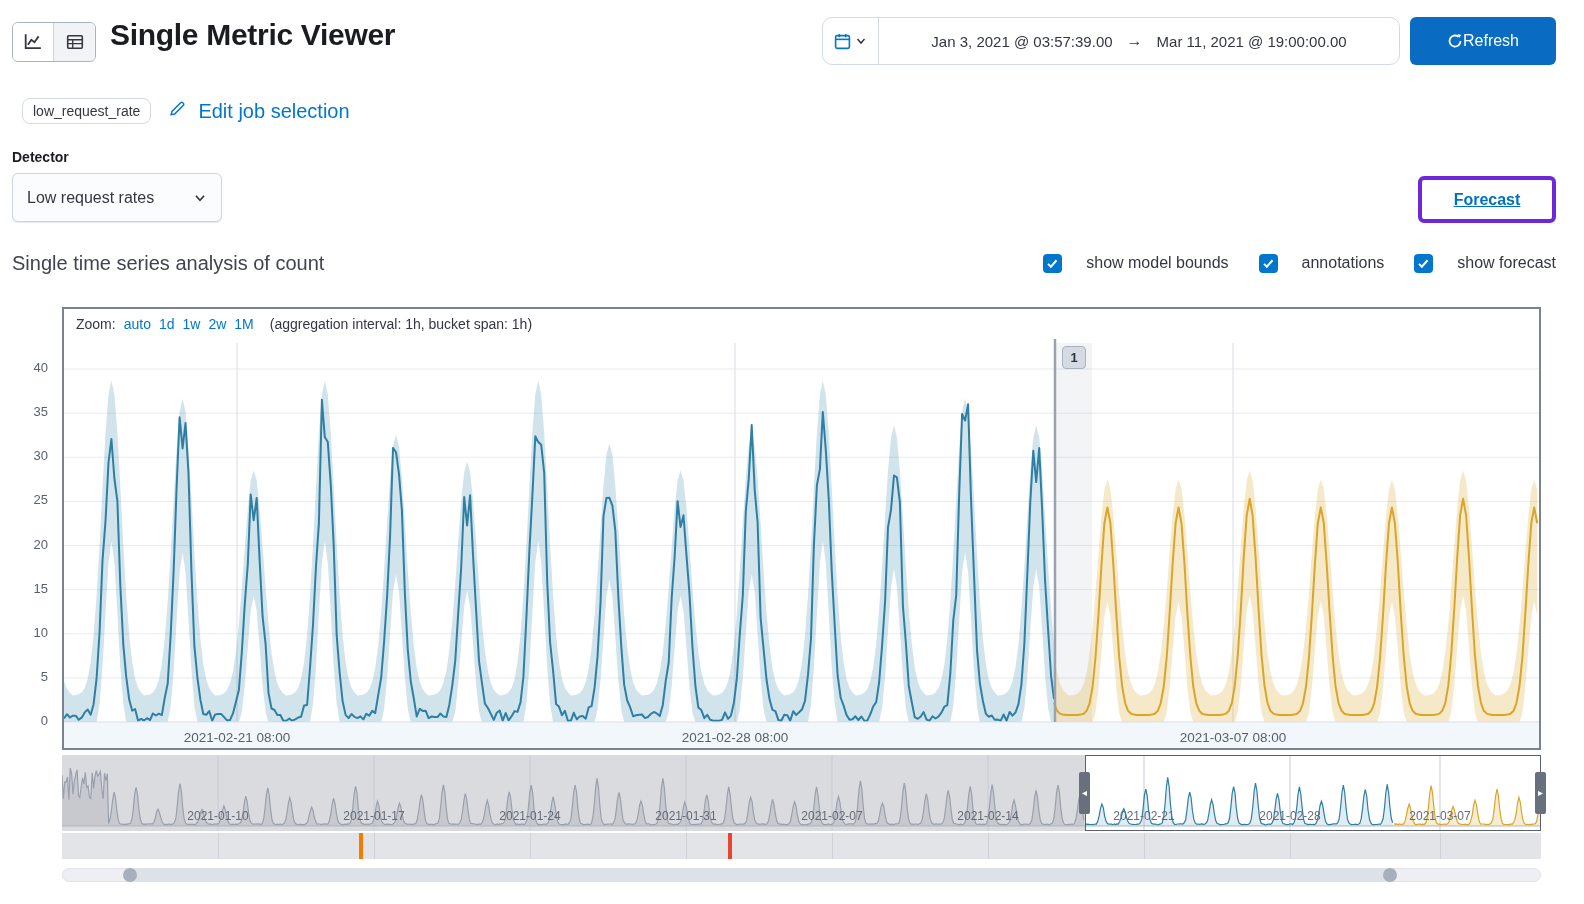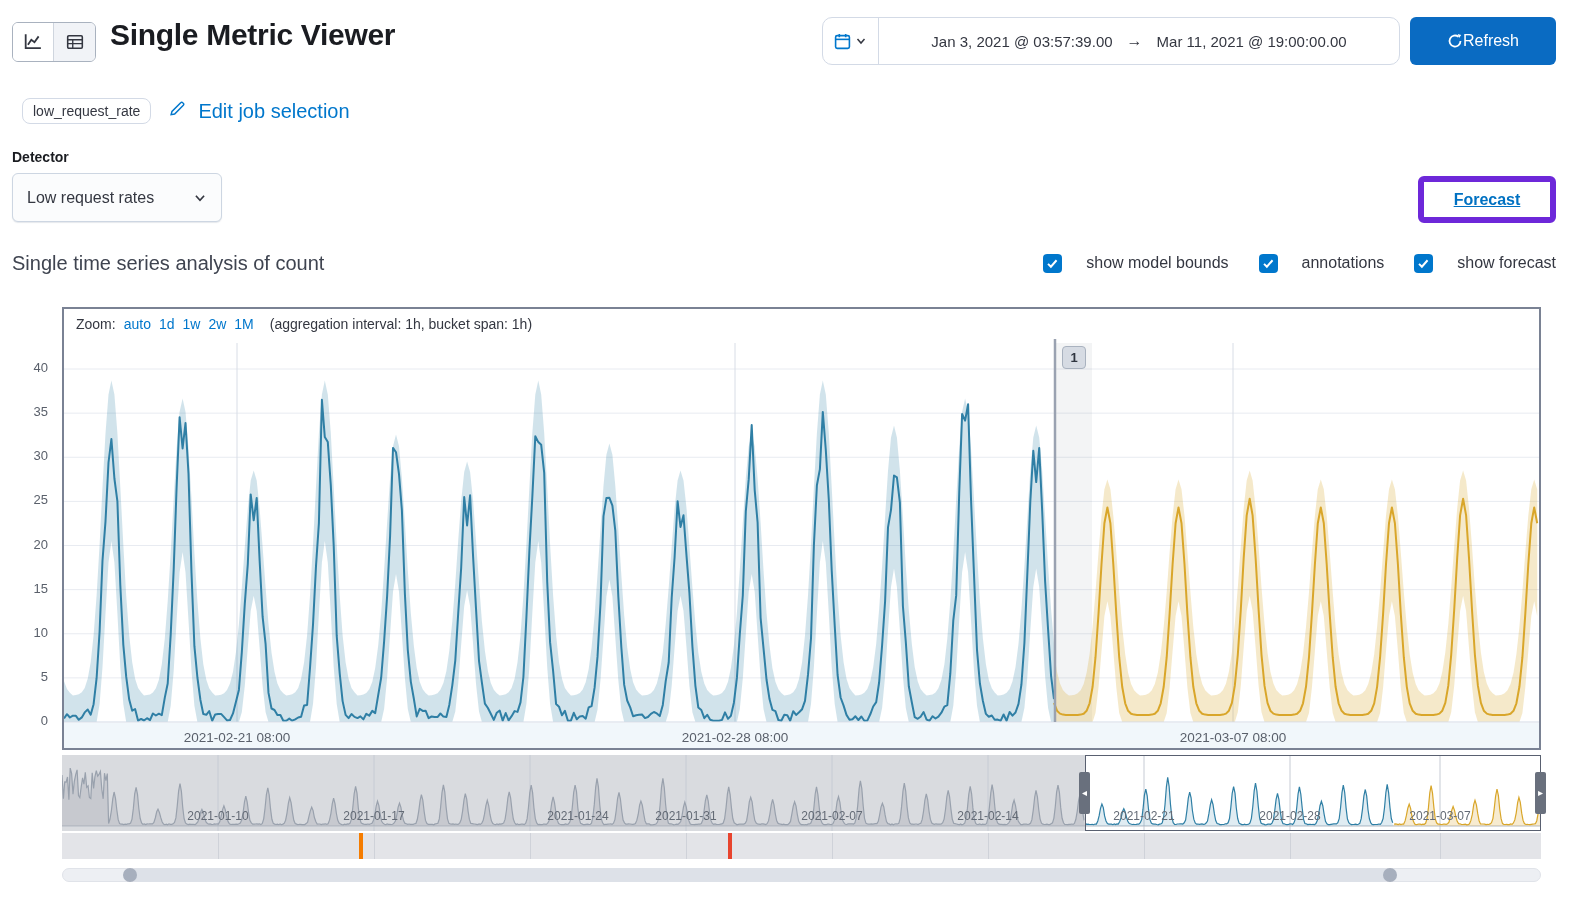--- a/index.html
+++ b/index.html
@@ -20,21 +20,21 @@
   .date-btn{font-size:15px;color:#343741}
   .date-arrow{font-size:16px;color:#343741}
   .refresh-btn{width:146px;height:48px;background:#0a6bc2;border-radius:6px;color:#fff;font-size:16px;font-weight:500;display:flex;align-items:center;justify-content:center;}
 
   
   .job-row{position:absolute;left:22px;top:98px;display:flex;align-items:center;gap:18px}
   .job-badge{border:1px solid #d3dae6;border-radius:8px;padding:4px 10px;font-size:14px;color:#343741;background:#fff}
   .edit-link{display:flex;align-items:flex-start;gap:12px;color:#0077cc;font-size:20px}
   .detector-label{position:absolute;left:12px;top:149px;font-size:14px;font-weight:700;color:#1a1c21}
   .detector-select{position:absolute;left:12px;top:173px;width:210px;height:49px;background:#fbfcfd;border:1px solid #cdd6e2;border-radius:6px;display:flex;align-items:center;justify-content:space-between;padding:0 14px;font-size:16px;color:#343741;box-shadow:0 1px 1px rgba(152,162,179,0.25)}
-  .forecast-btn{position:absolute;right:28px;top:176px;width:138px;height:47px;border:6px solid #6d28d9;border-radius:6px;background:#fff;color:#0071c2;font-size:16px;font-weight:700;text-decoration:underline}
+  .forecast-btn{position:absolute;right:28px;top:176px;width:138px;height:47px;border:4px solid #6d28d9;border-radius:6px;background:#fff;color:#0071c2;font-size:16px;font-weight:700;text-decoration:underline}
 
   
   .section-row{position:absolute;left:12px;right:28px;top:246px;display:flex;justify-content:space-between;align-items:center;height:34px}
   .section-heading{font-size:20px;color:#3f4450;font-weight:400}
   .toggles{display:flex;gap:30px;align-items:center}
   .toggle{display:flex;align-items:center;gap:24px;font-size:16px;color:#343741;cursor:pointer}
   .checkbox{width:19px;height:19px;border-radius:4px;background:#0077cc;display:flex;align-items:center;justify-content:center;flex:none}
 
   
   #y-axis{position:absolute;left:0;top:0;width:60px;height:904px;pointer-events:none}
@@ -228,21 +228,21 @@
         <path d="M0.0,20.1L1.4,43.8L2.7,26.9L4.1,27.2L5.5,22.0L6.9,44.7L8.2,13.1L9.6,18.4L11.0,39.1L12.3,26.7L13.7,19.6L15.1,14.9L16.5,40.6L17.8,42.6L19.2,31.9L20.6,22.8L21.9,29.2L23.3,17.2L24.7,32.3L26.1,30.8L27.4,42.5L28.8,43.6L30.2,17.7L31.6,33.4L32.9,21.9L34.3,15.6L35.7,21.2L37.0,19.4L38.4,16.4L39.8,34.4L41.2,43.8L42.5,18.2L43.9,25.7L45.3,18.5L46.6,68.5L48.0,64.0L49.4,55.6L50.8,43.7L52.1,37.0L53.5,43.4L54.9,55.5L56.2,64.7L57.6,68.6L59.0,69.2L60.4,69.1L61.7,69.6L63.1,69.2L64.5,69.3L65.8,68.9L67.2,68.9L68.6,68.0L70.0,64.1L71.3,53.9L72.7,38.8L74.1,32.3L75.5,39.3L76.8,53.3L78.2,63.5L79.6,67.9L80.9,69.4L82.3,69.0L83.7,69.5L85.1,68.9L86.4,69.0L87.8,68.8L89.2,68.8L90.5,68.8L91.9,67.4L93.3,63.0L94.7,56.8L96.0,54.1L97.4,57.5L98.8,62.7L100.1,66.7L101.5,69.0L102.9,69.7L104.3,69.1L105.6,69.7L107.0,68.8L108.4,69.3L109.8,69.4L111.1,68.8L112.5,67.4L113.9,62.9L115.2,51.2L116.6,36.2L118.0,28.5L119.4,36.3L120.7,52.0L122.1,63.7L123.5,67.8L124.8,69.1L126.2,69.6L127.6,69.1L129.0,69.4L130.3,69.4L131.7,69.3L133.1,69.6L134.4,68.5L135.8,67.0L137.2,63.0L138.6,57.1L139.9,54.4L141.3,57.3L142.7,63.2L144.0,67.0L145.4,68.4L146.8,69.2L148.2,68.9L149.5,69.4L150.9,69.5L152.3,68.9L153.7,69.2L155.0,68.8L156.4,69.0L157.8,66.6L159.1,61.3L160.5,54.8L161.9,50.9L163.3,54.9L164.6,61.3L166.0,66.4L167.4,68.7L168.7,69.5L170.1,69.4L171.5,69.3L172.9,69.4L174.2,69.1L175.6,69.3L177.0,68.8L178.3,68.0L179.7,65.1L181.1,57.5L182.5,46.9L183.8,41.2L185.2,47.2L186.6,57.7L187.9,65.3L189.3,67.9L190.7,69.2L192.1,69.2L193.4,69.0L194.8,68.9L196.2,69.1L197.5,68.8L198.9,69.6L200.3,68.5L201.7,63.8L203.0,53.5L204.4,39.5L205.8,32.9L207.2,40.0L208.5,53.7L209.9,64.3L211.3,68.4L212.6,69.1L214.0,69.5L215.4,69.2L216.8,69.7L218.1,69.0L219.5,69.7L220.9,69.1L222.2,68.4L223.6,65.2L225.0,58.1L226.4,48.0L227.7,42.6L229.1,47.5L230.5,57.6L231.8,65.3L233.2,68.6L234.6,69.1L236.0,69.7L237.3,69.3L238.7,69.4L240.1,69.6L241.4,69.5L242.8,69.6L244.2,68.6L245.6,67.2L246.9,61.7L248.3,55.9L249.7,52.2L251.1,55.6L252.4,62.5L253.8,66.4L255.2,69.2L256.5,69.0L257.9,69.0L259.3,69.5L260.7,69.0L262.0,69.2L263.4,68.8L264.8,69.3L266.1,68.8L267.5,65.1L268.9,58.6L270.3,48.7L271.6,43.2L273.0,48.7L274.4,58.5L275.7,65.1L277.1,68.0L278.5,69.0L279.9,69.6L281.2,69.8L282.6,69.1L284.0,69.5L285.3,68.9L286.7,69.1L288.1,68.1L289.5,63.9L290.8,52.5L292.2,38.6L293.6,31.4L295.0,38.1L296.3,52.8L297.7,63.2L299.1,67.8L300.4,68.7L301.8,69.1L303.2,69.4L304.6,69.4L305.9,69.0L307.3,69.3L308.7,68.8L310.0,68.3L311.4,65.6L312.8,59.7L314.2,51.0L315.5,46.1L316.9,50.7L318.3,59.8L319.6,66.3L321.0,68.1L322.4,69.3L323.8,69.7L325.1,68.9L326.5,69.3L327.9,69.3L329.3,69.5L330.6,69.3L332.0,68.2L333.4,66.1L334.7,60.6L336.1,52.3L337.5,48.1L338.9,52.4L340.2,60.0L341.6,65.9L343.0,68.4L344.3,68.7L345.7,69.3L347.1,69.0L348.5,69.4L349.8,69.3L351.2,69.3L352.6,68.8L353.9,68.4L355.3,64.5L356.7,56.3L358.1,45.6L359.4,39.6L360.8,45.1L362.2,56.9L363.5,65.4L364.9,68.6L366.3,69.3L367.7,69.3L369.0,69.3L370.4,69.4L371.8,69.8L373.1,68.9L374.5,68.7L375.9,68.3L377.3,63.9L378.6,52.2L380.0,37.7L381.4,29.8L382.8,37.1L384.1,52.1L385.5,63.8L386.9,68.4L388.2,68.9L389.6,69.1L391.0,68.9L392.4,69.3L393.7,69.0L395.1,69.4L396.5,69.1L397.8,67.9L399.2,64.6L400.6,56.1L402.0,44.9L403.3,38.6L404.7,44.2L406.1,56.3L407.4,64.4L408.8,68.5L410.2,68.7L411.6,68.9L412.9,69.0L414.3,69.3L415.7,69.6L417.1,68.9L418.4,69.4L419.8,68.1L421.2,65.3L422.5,59.2L423.9,50.6L425.3,45.4L426.7,50.5L428.0,59.5L429.4,65.9L430.8,68.6L432.1,69.3L433.5,69.7L434.9,69.0L436.3,69.6L437.6,68.9L439.0,69.1L440.4,68.7L441.7,67.9L443.1,64.2L444.5,55.0L445.9,42.9L447.2,36.9L448.6,42.9L450.0,55.1L451.3,64.0L452.7,67.8L454.1,69.5L455.5,69.0L456.8,69.7L458.2,69.3L459.6,69.0L460.9,69.1L462.3,69.6L463.7,68.2L465.1,63.9L466.4,53.0L467.8,37.6L469.2,30.0L470.6,37.7L471.9,52.6L473.3,63.6L474.7,68.0L476.0,69.6L477.4,69.3L478.8,69.6L480.2,69.7L481.5,69.0L482.9,69.1L484.3,69.3L485.6,68.4L487.0,65.7L488.4,57.2L489.8,47.5L491.1,41.9L492.5,47.7L493.9,57.5L495.2,65.2L496.6,68.6L498.0,69.2L499.4,69.7L500.7,69.5L502.1,69.6L503.5,69.0L504.8,69.3L506.2,69.2L507.6,67.5L509.0,63.7L510.3,52.1L511.7,37.3L513.1,30.0L514.5,36.7L515.8,52.5L517.2,63.7L518.6,68.4L519.9,68.9L521.3,69.7L522.7,69.6L524.1,69.3L525.4,69.1L526.8,69.4L528.2,69.5L529.5,68.1L530.9,62.0L532.3,49.4L533.7,32.1L535.0,23.4L536.4,31.9L537.8,50.0L539.1,62.9L540.5,67.6L541.9,69.5L543.3,69.3L544.6,69.4L546.0,69.2L547.4,69.0L548.8,68.9L550.1,69.4L551.5,68.2L552.9,64.6L554.2,55.6L555.6,43.3L557.0,37.5L558.4,44.0L559.7,55.5L561.1,65.0L562.5,67.8L563.8,69.2L565.2,69.2L566.6,68.8L568.0,69.0L569.3,69.2L570.7,69.3L572.1,69.2L573.4,68.5L574.8,65.4L576.2,59.5L577.6,50.1L578.9,46.1L580.3,50.1L581.7,58.9L583.0,65.7L584.4,68.9L585.8,68.8L587.2,68.8L588.5,69.8L589.9,69.8L591.3,69.7L592.6,69.4L594.0,69.0L595.4,67.3L596.8,62.5L598.1,50.0L599.5,32.1L600.9,23.3L602.3,32.7L603.6,49.3L605.0,62.2L606.4,68.1L607.7,68.9L609.1,68.8L610.5,69.3L611.9,69.8L613.2,69.5L614.6,69.1L616.0,69.4L617.3,68.3L618.7,66.5L620.1,60.2L621.5,52.0L622.8,47.2L624.2,51.9L625.6,59.8L626.9,65.7L628.3,69.0L629.7,69.5L631.1,69.5L632.4,69.7L633.8,69.3L635.2,69.4L636.5,69.2L637.9,69.2L639.3,68.6L640.7,65.3L642.0,56.3L643.4,45.5L644.8,39.9L646.2,45.8L647.5,56.7L648.9,65.4L650.3,68.4L651.6,69.3L653.0,68.9L654.4,69.3L655.8,69.5L657.1,69.5L658.5,69.2L659.9,68.9L661.2,68.0L662.6,63.8L664.0,53.1L665.4,39.2L666.7,31.9L668.1,39.3L669.5,53.4L670.8,63.5L672.2,67.8L673.6,68.8L675.0,69.8L676.3,69.4L677.7,69.2L679.1,69.2L680.4,69.1L681.8,69.1L683.2,68.4L684.6,65.7L685.9,58.0L687.3,46.9L688.7,42.3L690.1,46.8L691.4,57.4L692.8,65.3L694.2,68.0L695.5,69.0L696.9,69.1L698.3,69.4L699.7,68.9L701.0,68.8L702.4,69.1L703.8,69.5L705.1,68.7L706.5,65.9L707.9,59.0L709.3,49.7L710.6,44.4L712.0,49.9L713.4,59.3L714.7,65.9L716.1,68.4L717.5,68.8L718.9,69.1L720.2,69.6L721.6,69.2L723.0,69.6L724.4,69.7L725.7,69.7L727.1,68.5L728.5,66.4L729.8,59.4L731.2,51.4L732.6,46.8L734.0,50.8L735.3,59.3L736.7,66.3L738.1,68.9L739.4,69.6L740.8,69.5L742.2,69.8L743.6,69.5L744.9,69.8L746.3,68.9L747.7,69.0L749.0,67.8L750.4,63.9L751.8,53.5L753.2,39.0L754.5,31.8L755.9,39.7L757.3,53.0L758.6,64.3L760.0,68.0L761.4,69.4L762.8,69.6L764.1,69.7L765.5,69.1L766.9,69.2L768.3,69.5L769.6,69.5L771.0,68.7L772.4,65.4L773.7,57.0L775.1,46.5L776.5,41.6L777.9,47.4L779.2,57.5L780.6,65.2L782.0,68.0L783.3,69.3L784.7,69.5L786.1,68.9L787.5,68.8L788.8,68.8L790.2,68.8L791.6,69.0L792.9,68.0L794.3,62.7L795.7,50.6L797.1,33.9L798.4,25.8L799.8,33.6L801.2,50.7L802.5,63.3L803.9,68.2L805.3,68.9L806.7,69.2L808.0,69.2L809.4,68.9L810.8,69.1L812.1,68.9L813.5,68.7L814.9,68.6L816.3,66.3L817.6,60.0L819.0,52.1L820.4,48.3L821.8,52.0L823.1,59.9L824.5,66.5L825.9,68.6L827.2,68.9L828.6,69.8L830.0,69.0L831.4,69.7L832.7,69.0L834.1,68.8L835.5,69.0L836.8,68.3L838.2,63.3L839.6,51.4L841.0,35.8L842.3,28.1L843.7,36.2L845.1,52.1L846.4,62.9L847.8,68.0L849.2,69.1L850.6,69.0L851.9,69.3L853.3,69.0L854.7,69.0L856.0,69.5L857.4,68.7L858.8,68.3L860.2,64.4L861.5,56.7L862.9,45.0L864.3,38.8L865.7,44.9L867.0,56.1L868.4,64.4L869.8,68.0L871.1,68.9L872.5,69.4L873.9,68.8L875.3,69.1L876.6,69.0L878.0,69.1L879.4,68.9L880.7,67.7L882.1,64.1L883.5,54.5L884.9,41.5L886.2,35.3L887.6,41.9L889.0,54.6L890.3,64.3L891.7,68.2L893.1,68.7L894.5,69.0L895.8,69.3L897.2,69.8L898.6,68.9L899.9,69.8L901.3,69.3L902.7,68.2L904.1,63.3L905.4,53.4L906.8,39.2L908.2,31.4L909.6,38.8L910.9,52.9L912.3,64.0L913.7,68.5L915.0,69.5L916.4,69.4L917.8,69.0L919.2,69.7L920.5,69.2L921.9,69.3L923.3,69.4L924.6,68.4L926.0,63.1L927.4,52.1L928.8,37.9L930.1,29.6L931.5,37.5L932.9,52.5L934.2,63.9L935.6,68.0L937.0,69.1L938.4,69.3L939.7,69.4L941.1,69.7L942.5,69.3L943.9,69.7L945.2,69.2L946.6,68.2L948.0,65.8L949.3,58.8L950.7,49.5L952.1,45.2L953.5,50.5L954.8,58.7L956.2,66.1L957.6,68.2L958.9,69.6L960.3,69.6L961.7,69.1L963.1,69.1L964.4,69.1L965.8,69.5L967.2,69.1L968.5,68.3L969.9,64.7L971.3,54.9L972.7,42.0L974.0,35.4L975.4,41.8L976.8,55.0L978.1,64.1L979.5,68.2L980.9,69.2L982.3,69.5L983.6,69.4L985.0,69.2L986.4,69.6L987.8,69.6L989.1,68.7L990.5,67.8L991.9,63.1L993.2,52.5L994.6,37.2L996.0,30.1L997.4,37.4L998.7,52.4L1000.1,63.3L1001.5,67.8L1002.8,69.5L1004.2,69.5L1005.6,69.7L1007.0,69.3L1008.3,69.4L1009.7,69.0L1011.1,69.4L1012.4,68.4L1013.8,64.5L1015.2,56.6L1016.6,45.3L1017.9,39.6L1019.3,45.3L1020.7,56.9L1022.0,65.4L1023.0,71L0.0,71Z" fill="rgba(105,112,125,0.16)" stroke="none"></path>
         <path d="M0.0,20.1L1.4,43.8L2.7,26.9L4.1,27.2L5.5,22.0L6.9,44.7L8.2,13.1L9.6,18.4L11.0,39.1L12.3,26.7L13.7,19.6L15.1,14.9L16.5,40.6L17.8,42.6L19.2,31.9L20.6,22.8L21.9,29.2L23.3,17.2L24.7,32.3L26.1,30.8L27.4,42.5L28.8,43.6L30.2,17.7L31.6,33.4L32.9,21.9L34.3,15.6L35.7,21.2L37.0,19.4L38.4,16.4L39.8,34.4L41.2,43.8L42.5,18.2L43.9,25.7L45.3,18.5L46.6,68.5L48.0,64.0L49.4,55.6L50.8,43.7L52.1,37.0L53.5,43.4L54.9,55.5L56.2,64.7L57.6,68.6L59.0,69.2L60.4,69.1L61.7,69.6L63.1,69.2L64.5,69.3L65.8,68.9L67.2,68.9L68.6,68.0L70.0,64.1L71.3,53.9L72.7,38.8L74.1,32.3L75.5,39.3L76.8,53.3L78.2,63.5L79.6,67.9L80.9,69.4L82.3,69.0L83.7,69.5L85.1,68.9L86.4,69.0L87.8,68.8L89.2,68.8L90.5,68.8L91.9,67.4L93.3,63.0L94.7,56.8L96.0,54.1L97.4,57.5L98.8,62.7L100.1,66.7L101.5,69.0L102.9,69.7L104.3,69.1L105.6,69.7L107.0,68.8L108.4,69.3L109.8,69.4L111.1,68.8L112.5,67.4L113.9,62.9L115.2,51.2L116.6,36.2L118.0,28.5L119.4,36.3L120.7,52.0L122.1,63.7L123.5,67.8L124.8,69.1L126.2,69.6L127.6,69.1L129.0,69.4L130.3,69.4L131.7,69.3L133.1,69.6L134.4,68.5L135.8,67.0L137.2,63.0L138.6,57.1L139.9,54.4L141.3,57.3L142.7,63.2L144.0,67.0L145.4,68.4L146.8,69.2L148.2,68.9L149.5,69.4L150.9,69.5L152.3,68.9L153.7,69.2L155.0,68.8L156.4,69.0L157.8,66.6L159.1,61.3L160.5,54.8L161.9,50.9L163.3,54.9L164.6,61.3L166.0,66.4L167.4,68.7L168.7,69.5L170.1,69.4L171.5,69.3L172.9,69.4L174.2,69.1L175.6,69.3L177.0,68.8L178.3,68.0L179.7,65.1L181.1,57.5L182.5,46.9L183.8,41.2L185.2,47.2L186.6,57.7L187.9,65.3L189.3,67.9L190.7,69.2L192.1,69.2L193.4,69.0L194.8,68.9L196.2,69.1L197.5,68.8L198.9,69.6L200.3,68.5L201.7,63.8L203.0,53.5L204.4,39.5L205.8,32.9L207.2,40.0L208.5,53.7L209.9,64.3L211.3,68.4L212.6,69.1L214.0,69.5L215.4,69.2L216.8,69.7L218.1,69.0L219.5,69.7L220.9,69.1L222.2,68.4L223.6,65.2L225.0,58.1L226.4,48.0L227.7,42.6L229.1,47.5L230.5,57.6L231.8,65.3L233.2,68.6L234.6,69.1L236.0,69.7L237.3,69.3L238.7,69.4L240.1,69.6L241.4,69.5L242.8,69.6L244.2,68.6L245.6,67.2L246.9,61.7L248.3,55.9L249.7,52.2L251.1,55.6L252.4,62.5L253.8,66.4L255.2,69.2L256.5,69.0L257.9,69.0L259.3,69.5L260.7,69.0L262.0,69.2L263.4,68.8L264.8,69.3L266.1,68.8L267.5,65.1L268.9,58.6L270.3,48.7L271.6,43.2L273.0,48.7L274.4,58.5L275.7,65.1L277.1,68.0L278.5,69.0L279.9,69.6L281.2,69.8L282.6,69.1L284.0,69.5L285.3,68.9L286.7,69.1L288.1,68.1L289.5,63.9L290.8,52.5L292.2,38.6L293.6,31.4L295.0,38.1L296.3,52.8L297.7,63.2L299.1,67.8L300.4,68.7L301.8,69.1L303.2,69.4L304.6,69.4L305.9,69.0L307.3,69.3L308.7,68.8L310.0,68.3L311.4,65.6L312.8,59.7L314.2,51.0L315.5,46.1L316.9,50.7L318.3,59.8L319.6,66.3L321.0,68.1L322.4,69.3L323.8,69.7L325.1,68.9L326.5,69.3L327.9,69.3L329.3,69.5L330.6,69.3L332.0,68.2L333.4,66.1L334.7,60.6L336.1,52.3L337.5,48.1L338.9,52.4L340.2,60.0L341.6,65.9L343.0,68.4L344.3,68.7L345.7,69.3L347.1,69.0L348.5,69.4L349.8,69.3L351.2,69.3L352.6,68.8L353.9,68.4L355.3,64.5L356.7,56.3L358.1,45.6L359.4,39.6L360.8,45.1L362.2,56.9L363.5,65.4L364.9,68.6L366.3,69.3L367.7,69.3L369.0,69.3L370.4,69.4L371.8,69.8L373.1,68.9L374.5,68.7L375.9,68.3L377.3,63.9L378.6,52.2L380.0,37.7L381.4,29.8L382.8,37.1L384.1,52.1L385.5,63.8L386.9,68.4L388.2,68.9L389.6,69.1L391.0,68.9L392.4,69.3L393.7,69.0L395.1,69.4L396.5,69.1L397.8,67.9L399.2,64.6L400.6,56.1L402.0,44.9L403.3,38.6L404.7,44.2L406.1,56.3L407.4,64.4L408.8,68.5L410.2,68.7L411.6,68.9L412.9,69.0L414.3,69.3L415.7,69.6L417.1,68.9L418.4,69.4L419.8,68.1L421.2,65.3L422.5,59.2L423.9,50.6L425.3,45.4L426.7,50.5L428.0,59.5L429.4,65.9L430.8,68.6L432.1,69.3L433.5,69.7L434.9,69.0L436.3,69.6L437.6,68.9L439.0,69.1L440.4,68.7L441.7,67.9L443.1,64.2L444.5,55.0L445.9,42.9L447.2,36.9L448.6,42.9L450.0,55.1L451.3,64.0L452.7,67.8L454.1,69.5L455.5,69.0L456.8,69.7L458.2,69.3L459.6,69.0L460.9,69.1L462.3,69.6L463.7,68.2L465.1,63.9L466.4,53.0L467.8,37.6L469.2,30.0L470.6,37.7L471.9,52.6L473.3,63.6L474.7,68.0L476.0,69.6L477.4,69.3L478.8,69.6L480.2,69.7L481.5,69.0L482.9,69.1L484.3,69.3L485.6,68.4L487.0,65.7L488.4,57.2L489.8,47.5L491.1,41.9L492.5,47.7L493.9,57.5L495.2,65.2L496.6,68.6L498.0,69.2L499.4,69.7L500.7,69.5L502.1,69.6L503.5,69.0L504.8,69.3L506.2,69.2L507.6,67.5L509.0,63.7L510.3,52.1L511.7,37.3L513.1,30.0L514.5,36.7L515.8,52.5L517.2,63.7L518.6,68.4L519.9,68.9L521.3,69.7L522.7,69.6L524.1,69.3L525.4,69.1L526.8,69.4L528.2,69.5L529.5,68.1L530.9,62.0L532.3,49.4L533.7,32.1L535.0,23.4L536.4,31.9L537.8,50.0L539.1,62.9L540.5,67.6L541.9,69.5L543.3,69.3L544.6,69.4L546.0,69.2L547.4,69.0L548.8,68.9L550.1,69.4L551.5,68.2L552.9,64.6L554.2,55.6L555.6,43.3L557.0,37.5L558.4,44.0L559.7,55.5L561.1,65.0L562.5,67.8L563.8,69.2L565.2,69.2L566.6,68.8L568.0,69.0L569.3,69.2L570.7,69.3L572.1,69.2L573.4,68.5L574.8,65.4L576.2,59.5L577.6,50.1L578.9,46.1L580.3,50.1L581.7,58.9L583.0,65.7L584.4,68.9L585.8,68.8L587.2,68.8L588.5,69.8L589.9,69.8L591.3,69.7L592.6,69.4L594.0,69.0L595.4,67.3L596.8,62.5L598.1,50.0L599.5,32.1L600.9,23.3L602.3,32.7L603.6,49.3L605.0,62.2L606.4,68.1L607.7,68.9L609.1,68.8L610.5,69.3L611.9,69.8L613.2,69.5L614.6,69.1L616.0,69.4L617.3,68.3L618.7,66.5L620.1,60.2L621.5,52.0L622.8,47.2L624.2,51.9L625.6,59.8L626.9,65.7L628.3,69.0L629.7,69.5L631.1,69.5L632.4,69.7L633.8,69.3L635.2,69.4L636.5,69.2L637.9,69.2L639.3,68.6L640.7,65.3L642.0,56.3L643.4,45.5L644.8,39.9L646.2,45.8L647.5,56.7L648.9,65.4L650.3,68.4L651.6,69.3L653.0,68.9L654.4,69.3L655.8,69.5L657.1,69.5L658.5,69.2L659.9,68.9L661.2,68.0L662.6,63.8L664.0,53.1L665.4,39.2L666.7,31.9L668.1,39.3L669.5,53.4L670.8,63.5L672.2,67.8L673.6,68.8L675.0,69.8L676.3,69.4L677.7,69.2L679.1,69.2L680.4,69.1L681.8,69.1L683.2,68.4L684.6,65.7L685.9,58.0L687.3,46.9L688.7,42.3L690.1,46.8L691.4,57.4L692.8,65.3L694.2,68.0L695.5,69.0L696.9,69.1L698.3,69.4L699.7,68.9L701.0,68.8L702.4,69.1L703.8,69.5L705.1,68.7L706.5,65.9L707.9,59.0L709.3,49.7L710.6,44.4L712.0,49.9L713.4,59.3L714.7,65.9L716.1,68.4L717.5,68.8L718.9,69.1L720.2,69.6L721.6,69.2L723.0,69.6L724.4,69.7L725.7,69.7L727.1,68.5L728.5,66.4L729.8,59.4L731.2,51.4L732.6,46.8L734.0,50.8L735.3,59.3L736.7,66.3L738.1,68.9L739.4,69.6L740.8,69.5L742.2,69.8L743.6,69.5L744.9,69.8L746.3,68.9L747.7,69.0L749.0,67.8L750.4,63.9L751.8,53.5L753.2,39.0L754.5,31.8L755.9,39.7L757.3,53.0L758.6,64.3L760.0,68.0L761.4,69.4L762.8,69.6L764.1,69.7L765.5,69.1L766.9,69.2L768.3,69.5L769.6,69.5L771.0,68.7L772.4,65.4L773.7,57.0L775.1,46.5L776.5,41.6L777.9,47.4L779.2,57.5L780.6,65.2L782.0,68.0L783.3,69.3L784.7,69.5L786.1,68.9L787.5,68.8L788.8,68.8L790.2,68.8L791.6,69.0L792.9,68.0L794.3,62.7L795.7,50.6L797.1,33.9L798.4,25.8L799.8,33.6L801.2,50.7L802.5,63.3L803.9,68.2L805.3,68.9L806.7,69.2L808.0,69.2L809.4,68.9L810.8,69.1L812.1,68.9L813.5,68.7L814.9,68.6L816.3,66.3L817.6,60.0L819.0,52.1L820.4,48.3L821.8,52.0L823.1,59.9L824.5,66.5L825.9,68.6L827.2,68.9L828.6,69.8L830.0,69.0L831.4,69.7L832.7,69.0L834.1,68.8L835.5,69.0L836.8,68.3L838.2,63.3L839.6,51.4L841.0,35.8L842.3,28.1L843.7,36.2L845.1,52.1L846.4,62.9L847.8,68.0L849.2,69.1L850.6,69.0L851.9,69.3L853.3,69.0L854.7,69.0L856.0,69.5L857.4,68.7L858.8,68.3L860.2,64.4L861.5,56.7L862.9,45.0L864.3,38.8L865.7,44.9L867.0,56.1L868.4,64.4L869.8,68.0L871.1,68.9L872.5,69.4L873.9,68.8L875.3,69.1L876.6,69.0L878.0,69.1L879.4,68.9L880.7,67.7L882.1,64.1L883.5,54.5L884.9,41.5L886.2,35.3L887.6,41.9L889.0,54.6L890.3,64.3L891.7,68.2L893.1,68.7L894.5,69.0L895.8,69.3L897.2,69.8L898.6,68.9L899.9,69.8L901.3,69.3L902.7,68.2L904.1,63.3L905.4,53.4L906.8,39.2L908.2,31.4L909.6,38.8L910.9,52.9L912.3,64.0L913.7,68.5L915.0,69.5L916.4,69.4L917.8,69.0L919.2,69.7L920.5,69.2L921.9,69.3L923.3,69.4L924.6,68.4L926.0,63.1L927.4,52.1L928.8,37.9L930.1,29.6L931.5,37.5L932.9,52.5L934.2,63.9L935.6,68.0L937.0,69.1L938.4,69.3L939.7,69.4L941.1,69.7L942.5,69.3L943.9,69.7L945.2,69.2L946.6,68.2L948.0,65.8L949.3,58.8L950.7,49.5L952.1,45.2L953.5,50.5L954.8,58.7L956.2,66.1L957.6,68.2L958.9,69.6L960.3,69.6L961.7,69.1L963.1,69.1L964.4,69.1L965.8,69.5L967.2,69.1L968.5,68.3L969.9,64.7L971.3,54.9L972.7,42.0L974.0,35.4L975.4,41.8L976.8,55.0L978.1,64.1L979.5,68.2L980.9,69.2L982.3,69.5L983.6,69.4L985.0,69.2L986.4,69.6L987.8,69.6L989.1,68.7L990.5,67.8L991.9,63.1L993.2,52.5L994.6,37.2L996.0,30.1L997.4,37.4L998.7,52.4L1000.1,63.3L1001.5,67.8L1002.8,69.5L1004.2,69.5L1005.6,69.7L1007.0,69.3L1008.3,69.4L1009.7,69.0L1011.1,69.4L1012.4,68.4L1013.8,64.5L1015.2,56.6L1016.6,45.3L1017.9,39.6L1019.3,45.3L1020.7,56.9L1022.0,65.4" fill="none" stroke="#99a1ad" stroke-width="1.2"></path>
         <path d="M1023.4,68.4L1024.8,69.3L1026.2,69.2L1027.5,69.5L1028.9,69.5L1030.3,69.3L1031.6,69.7L1033.0,69.0L1034.4,69.1L1035.8,66.0L1037.1,60.9L1038.5,53.3L1039.9,49.1L1041.3,52.6L1042.6,60.9L1044.0,66.0L1045.4,68.5L1046.7,69.1L1048.1,69.2L1049.5,69.1L1050.9,69.7L1052.2,68.9L1053.6,69.6L1055.0,68.9L1056.3,69.1L1057.7,66.5L1059.1,62.7L1060.5,56.5L1061.8,53.7L1063.2,57.0L1064.6,62.6L1065.9,66.6L1067.3,68.6L1068.7,69.0L1070.1,69.5L1071.4,69.4L1072.8,69.5L1074.2,69.4L1075.5,69.1L1076.9,69.2L1078.3,67.7L1079.7,64.5L1081.0,54.2L1082.4,40.1L1083.8,34.1L1085.2,40.8L1086.5,54.2L1087.9,64.4L1089.3,68.0L1090.6,68.9L1092.0,69.2L1093.4,69.1L1094.8,69.5L1096.1,69.8L1097.5,69.1L1098.9,69.0L1100.2,67.9L1101.6,62.5L1103.0,49.8L1104.4,31.8L1105.7,22.4L1107.1,31.2L1108.5,49.6L1109.8,62.0L1111.2,67.7L1112.6,69.4L1114.0,69.5L1115.3,69.0L1116.7,69.0L1118.1,68.9L1119.5,68.8L1120.8,69.0L1122.2,67.8L1123.6,65.0L1124.9,55.6L1126.3,43.1L1127.7,37.2L1129.1,42.8L1130.4,55.5L1131.8,64.2L1133.2,68.0L1134.5,69.2L1135.9,69.0L1137.3,69.4L1138.7,69.1L1140.0,68.9L1141.4,69.3L1142.8,69.2L1144.1,68.0L1145.5,66.1L1146.9,58.7L1148.3,49.8L1149.6,44.7L1151.0,49.5L1152.4,58.9L1153.7,65.6L1155.1,68.5L1156.5,68.8L1157.9,69.6L1159.2,69.6L1160.6,69.5L1162.0,69.5L1163.3,68.8L1164.7,68.8L1166.1,67.8L1167.5,63.5L1168.8,52.6L1170.2,38.3L1171.6,31.6L1173.0,38.1L1174.3,53.0L1175.7,63.5L1177.1,68.2L1178.4,68.9L1179.8,69.6L1181.2,69.7L1182.6,69.1L1183.9,69.7L1185.3,69.5L1186.7,69.2L1188.0,68.0L1189.4,63.3L1190.8,51.5L1192.2,35.8L1193.5,28.0L1194.9,36.0L1196.3,51.2L1197.6,62.8L1199.0,68.0L1200.4,68.9L1201.8,69.1L1203.1,69.8L1204.5,69.6L1205.9,69.1L1207.3,69.1L1208.6,69.3L1210.0,68.1L1211.4,64.8L1212.7,56.0L1214.1,44.4L1215.5,38.3L1216.9,44.4L1218.2,55.9L1219.6,65.0L1221.0,68.7L1222.3,68.8L1223.7,69.5L1225.1,69.7L1226.5,69.5L1227.8,68.9L1229.2,68.8L1230.6,69.5L1231.9,67.9L1233.3,64.2L1234.7,53.0L1236.1,38.8L1237.4,31.8L1238.8,39.2L1240.2,53.0L1241.5,64.1L1242.9,68.5L1244.3,68.8L1245.7,69.6L1247.0,69.3L1248.4,69.4L1249.8,69.5L1251.1,69.4L1252.5,69.6L1253.9,68.5L1255.3,65.6L1256.6,59.7L1258.0,50.7L1259.4,46.2L1260.8,50.7L1262.1,59.1L1263.5,66.3L1264.9,68.9L1266.2,69.6L1267.6,69.6L1269.0,69.3L1270.4,69.1L1271.7,68.9L1273.1,68.8L1274.5,68.9L1275.8,67.6L1277.2,63.7L1278.6,52.3L1280.0,37.6L1281.3,30.0L1282.7,37.5L1284.1,53.1L1285.4,63.8L1286.8,67.6L1288.2,69.0L1289.6,69.6L1290.9,69.5L1292.3,69.4L1293.7,69.2L1295.0,69.6L1296.4,69.3L1297.8,68.3L1299.2,63.7L1300.5,54.1L1301.9,40.9L1303.3,34.5L1304.7,41.1L1306.0,54.8L1307.4,63.8L1308.8,68.0L1310.1,69.4L1311.5,69.6L1312.9,69.5L1314.3,69.5L1315.6,69.3L1317.0,69.0L1318.4,69.4L1319.7,67.5L1321.1,63.5L1322.5,52.9L1323.9,37.5L1325.2,29.3L1326.6,37.6L1328.0,52.8L1329.3,63.5L1330.7,67.8L1331.0,71L1023.0,71Z" fill="rgba(47,127,165,0.15)" stroke="none"></path>
         <path d="M1023.4,68.4L1024.8,69.3L1026.2,69.2L1027.5,69.5L1028.9,69.5L1030.3,69.3L1031.6,69.7L1033.0,69.0L1034.4,69.1L1035.8,66.0L1037.1,60.9L1038.5,53.3L1039.9,49.1L1041.3,52.6L1042.6,60.9L1044.0,66.0L1045.4,68.5L1046.7,69.1L1048.1,69.2L1049.5,69.1L1050.9,69.7L1052.2,68.9L1053.6,69.6L1055.0,68.9L1056.3,69.1L1057.7,66.5L1059.1,62.7L1060.5,56.5L1061.8,53.7L1063.2,57.0L1064.6,62.6L1065.9,66.6L1067.3,68.6L1068.7,69.0L1070.1,69.5L1071.4,69.4L1072.8,69.5L1074.2,69.4L1075.5,69.1L1076.9,69.2L1078.3,67.7L1079.7,64.5L1081.0,54.2L1082.4,40.1L1083.8,34.1L1085.2,40.8L1086.5,54.2L1087.9,64.4L1089.3,68.0L1090.6,68.9L1092.0,69.2L1093.4,69.1L1094.8,69.5L1096.1,69.8L1097.5,69.1L1098.9,69.0L1100.2,67.9L1101.6,62.5L1103.0,49.8L1104.4,31.8L1105.7,22.4L1107.1,31.2L1108.5,49.6L1109.8,62.0L1111.2,67.7L1112.6,69.4L1114.0,69.5L1115.3,69.0L1116.7,69.0L1118.1,68.9L1119.5,68.8L1120.8,69.0L1122.2,67.8L1123.6,65.0L1124.9,55.6L1126.3,43.1L1127.7,37.2L1129.1,42.8L1130.4,55.5L1131.8,64.2L1133.2,68.0L1134.5,69.2L1135.9,69.0L1137.3,69.4L1138.7,69.1L1140.0,68.9L1141.4,69.3L1142.8,69.2L1144.1,68.0L1145.5,66.1L1146.9,58.7L1148.3,49.8L1149.6,44.7L1151.0,49.5L1152.4,58.9L1153.7,65.6L1155.1,68.5L1156.5,68.8L1157.9,69.6L1159.2,69.6L1160.6,69.5L1162.0,69.5L1163.3,68.8L1164.7,68.8L1166.1,67.8L1167.5,63.5L1168.8,52.6L1170.2,38.3L1171.6,31.6L1173.0,38.1L1174.3,53.0L1175.7,63.5L1177.1,68.2L1178.4,68.9L1179.8,69.6L1181.2,69.7L1182.6,69.1L1183.9,69.7L1185.3,69.5L1186.7,69.2L1188.0,68.0L1189.4,63.3L1190.8,51.5L1192.2,35.8L1193.5,28.0L1194.9,36.0L1196.3,51.2L1197.6,62.8L1199.0,68.0L1200.4,68.9L1201.8,69.1L1203.1,69.8L1204.5,69.6L1205.9,69.1L1207.3,69.1L1208.6,69.3L1210.0,68.1L1211.4,64.8L1212.7,56.0L1214.1,44.4L1215.5,38.3L1216.9,44.4L1218.2,55.9L1219.6,65.0L1221.0,68.7L1222.3,68.8L1223.7,69.5L1225.1,69.7L1226.5,69.5L1227.8,68.9L1229.2,68.8L1230.6,69.5L1231.9,67.9L1233.3,64.2L1234.7,53.0L1236.1,38.8L1237.4,31.8L1238.8,39.2L1240.2,53.0L1241.5,64.1L1242.9,68.5L1244.3,68.8L1245.7,69.6L1247.0,69.3L1248.4,69.4L1249.8,69.5L1251.1,69.4L1252.5,69.6L1253.9,68.5L1255.3,65.6L1256.6,59.7L1258.0,50.7L1259.4,46.2L1260.8,50.7L1262.1,59.1L1263.5,66.3L1264.9,68.9L1266.2,69.6L1267.6,69.6L1269.0,69.3L1270.4,69.1L1271.7,68.9L1273.1,68.8L1274.5,68.9L1275.8,67.6L1277.2,63.7L1278.6,52.3L1280.0,37.6L1281.3,30.0L1282.7,37.5L1284.1,53.1L1285.4,63.8L1286.8,67.6L1288.2,69.0L1289.6,69.6L1290.9,69.5L1292.3,69.4L1293.7,69.2L1295.0,69.6L1296.4,69.3L1297.8,68.3L1299.2,63.7L1300.5,54.1L1301.9,40.9L1303.3,34.5L1304.7,41.1L1306.0,54.8L1307.4,63.8L1308.8,68.0L1310.1,69.4L1311.5,69.6L1312.9,69.5L1314.3,69.5L1315.6,69.3L1317.0,69.0L1318.4,69.4L1319.7,67.5L1321.1,63.5L1322.5,52.9L1323.9,37.5L1325.2,29.3L1326.6,37.6L1328.0,52.8L1329.3,63.5L1330.7,67.8" fill="none" stroke="#2f7fa5" stroke-width="1.2"></path>
         <path d="M1332.1,69.1L1333.5,68.9L1334.8,69.1L1336.2,69.5L1337.6,68.9L1339.0,69.5L1340.3,69.0L1341.7,69.1L1343.1,65.9L1344.4,60.4L1345.8,53.2L1347.2,49.1L1348.6,53.3L1349.9,61.0L1351.3,66.1L1352.7,69.0L1354.0,69.6L1355.4,69.4L1356.8,69.0L1358.2,69.2L1359.5,69.6L1360.9,69.2L1362.3,69.3L1363.6,68.3L1365.0,63.8L1366.4,52.9L1367.8,37.8L1369.1,30.6L1370.5,38.2L1371.9,52.6L1373.2,63.7L1374.6,67.8L1376.0,69.1L1377.4,69.0L1378.7,69.3L1380.1,69.5L1381.5,69.1L1382.8,69.1L1384.2,69.4L1385.6,68.7L1387.0,67.1L1388.3,61.7L1389.7,55.3L1391.1,51.5L1392.5,55.4L1393.8,61.5L1395.2,66.3L1396.6,68.6L1397.9,68.8L1399.3,69.3L1400.7,69.5L1402.1,69.3L1403.4,69.2L1404.8,69.8L1406.2,69.7L1407.5,68.8L1408.9,65.4L1410.3,59.4L1411.7,49.7L1413.0,45.3L1414.4,49.9L1415.8,58.9L1417.1,65.7L1418.5,68.9L1419.9,69.0L1421.3,69.0L1422.6,69.2L1424.0,69.6L1425.4,69.4L1426.8,69.5L1428.1,68.9L1429.5,67.7L1430.9,63.6L1432.2,53.9L1433.6,41.2L1435.0,34.0L1436.4,40.7L1437.7,54.0L1439.1,63.7L1440.5,68.6L1441.8,69.3L1443.2,69.5L1444.6,69.4L1446.0,69.6L1447.3,69.6L1448.7,68.9L1450.1,69.3L1451.4,68.0L1452.8,64.9L1454.2,58.1L1455.6,47.8L1456.9,42.4L1458.3,47.4L1459.7,58.2L1461.0,65.2L1462.4,68.6L1463.8,69.5L1465.2,69.4L1466.5,69.5L1467.9,69.7L1469.3,69.4L1470.6,69.1L1472.0,69.0L1473.4,68.7L1474.8,65.7L1476.1,58.3L1477.5,48.9L1478.9,44.0L1479.0,71L1331.0,71Z" fill="rgba(217,166,42,0.22)" stroke="none"></path>
         <path d="M1332.1,69.1L1333.5,68.9L1334.8,69.1L1336.2,69.5L1337.6,68.9L1339.0,69.5L1340.3,69.0L1341.7,69.1L1343.1,65.9L1344.4,60.4L1345.8,53.2L1347.2,49.1L1348.6,53.3L1349.9,61.0L1351.3,66.1L1352.7,69.0L1354.0,69.6L1355.4,69.4L1356.8,69.0L1358.2,69.2L1359.5,69.6L1360.9,69.2L1362.3,69.3L1363.6,68.3L1365.0,63.8L1366.4,52.9L1367.8,37.8L1369.1,30.6L1370.5,38.2L1371.9,52.6L1373.2,63.7L1374.6,67.8L1376.0,69.1L1377.4,69.0L1378.7,69.3L1380.1,69.5L1381.5,69.1L1382.8,69.1L1384.2,69.4L1385.6,68.7L1387.0,67.1L1388.3,61.7L1389.7,55.3L1391.1,51.5L1392.5,55.4L1393.8,61.5L1395.2,66.3L1396.6,68.6L1397.9,68.8L1399.3,69.3L1400.7,69.5L1402.1,69.3L1403.4,69.2L1404.8,69.8L1406.2,69.7L1407.5,68.8L1408.9,65.4L1410.3,59.4L1411.7,49.7L1413.0,45.3L1414.4,49.9L1415.8,58.9L1417.1,65.7L1418.5,68.9L1419.9,69.0L1421.3,69.0L1422.6,69.2L1424.0,69.6L1425.4,69.4L1426.8,69.5L1428.1,68.9L1429.5,67.7L1430.9,63.6L1432.2,53.9L1433.6,41.2L1435.0,34.0L1436.4,40.7L1437.7,54.0L1439.1,63.7L1440.5,68.6L1441.8,69.3L1443.2,69.5L1444.6,69.4L1446.0,69.6L1447.3,69.6L1448.7,68.9L1450.1,69.3L1451.4,68.0L1452.8,64.9L1454.2,58.1L1455.6,47.8L1456.9,42.4L1458.3,47.4L1459.7,58.2L1461.0,65.2L1462.4,68.6L1463.8,69.5L1465.2,69.4L1466.5,69.5L1467.9,69.7L1469.3,69.4L1470.6,69.1L1472.0,69.0L1473.4,68.7L1474.8,65.7L1476.1,58.3L1477.5,48.9L1478.9,44.0" fill="none" stroke="#d9a62a" stroke-width="1.2"></path>
       </svg>
     <div id="nav-labels">
         <div class="navlab" style="left: 156px;">2021-01-10</div>
         <div class="navlab" style="left: 312px;">2021-01-17</div>
-        <div class="navlab" style="left: 468px; margin-left: 48px;">2021-01-24</div>
+        <div class="navlab" style="left: 468px;">2021-01-24</div>
         <div class="navlab" style="left: 624px;">2021-01-31</div>
         <div class="navlab" style="left: 770px;">2021-02-07</div>
         <div class="navlab" style="left: 926px;">2021-02-14</div>
         <div class="navlab" style="left: 1082px;">2021-02-21</div>
         <div class="navlab" style="left: 1228px;">2021-02-28</div>
         <div class="navlab" style="left: 1378px;">2021-03-07</div>
       </div>
     <div class="nav-window" id="nav-window" style="left: 1023px; width: 456px;"></div>
     <div class="nav-handle" id="nav-handle-left" style="left: 1017px;">◂</div>
     <div class="nav-handle" id="nav-handle-right" style="left: 1473px;">▸</div>

